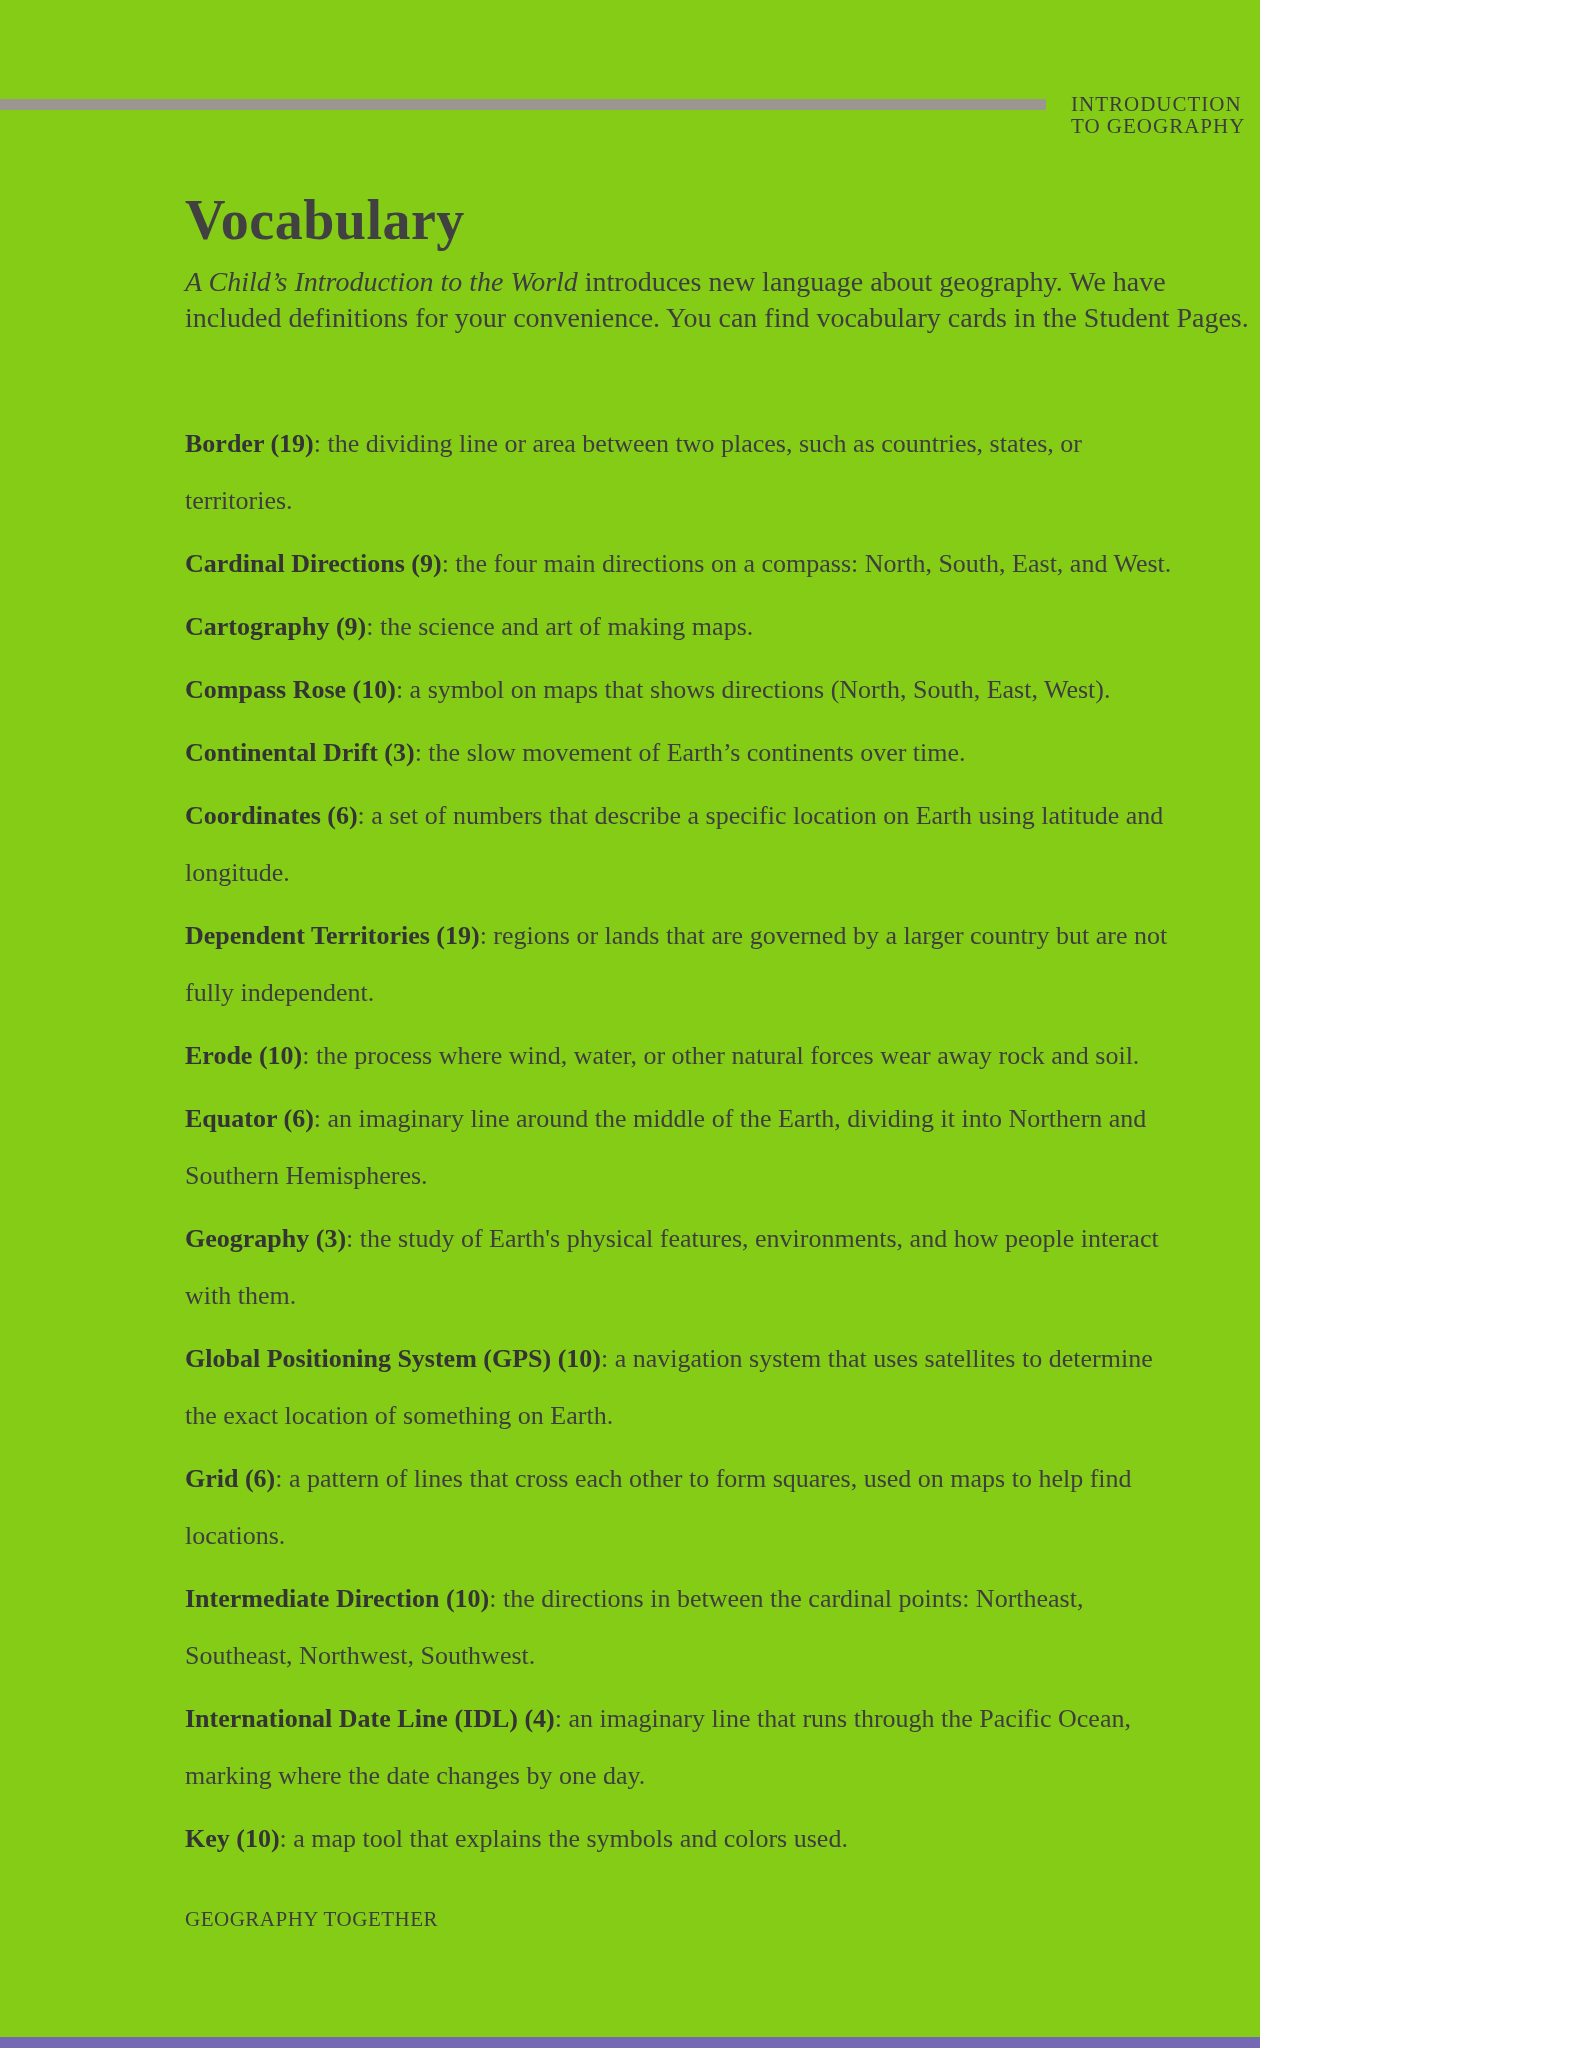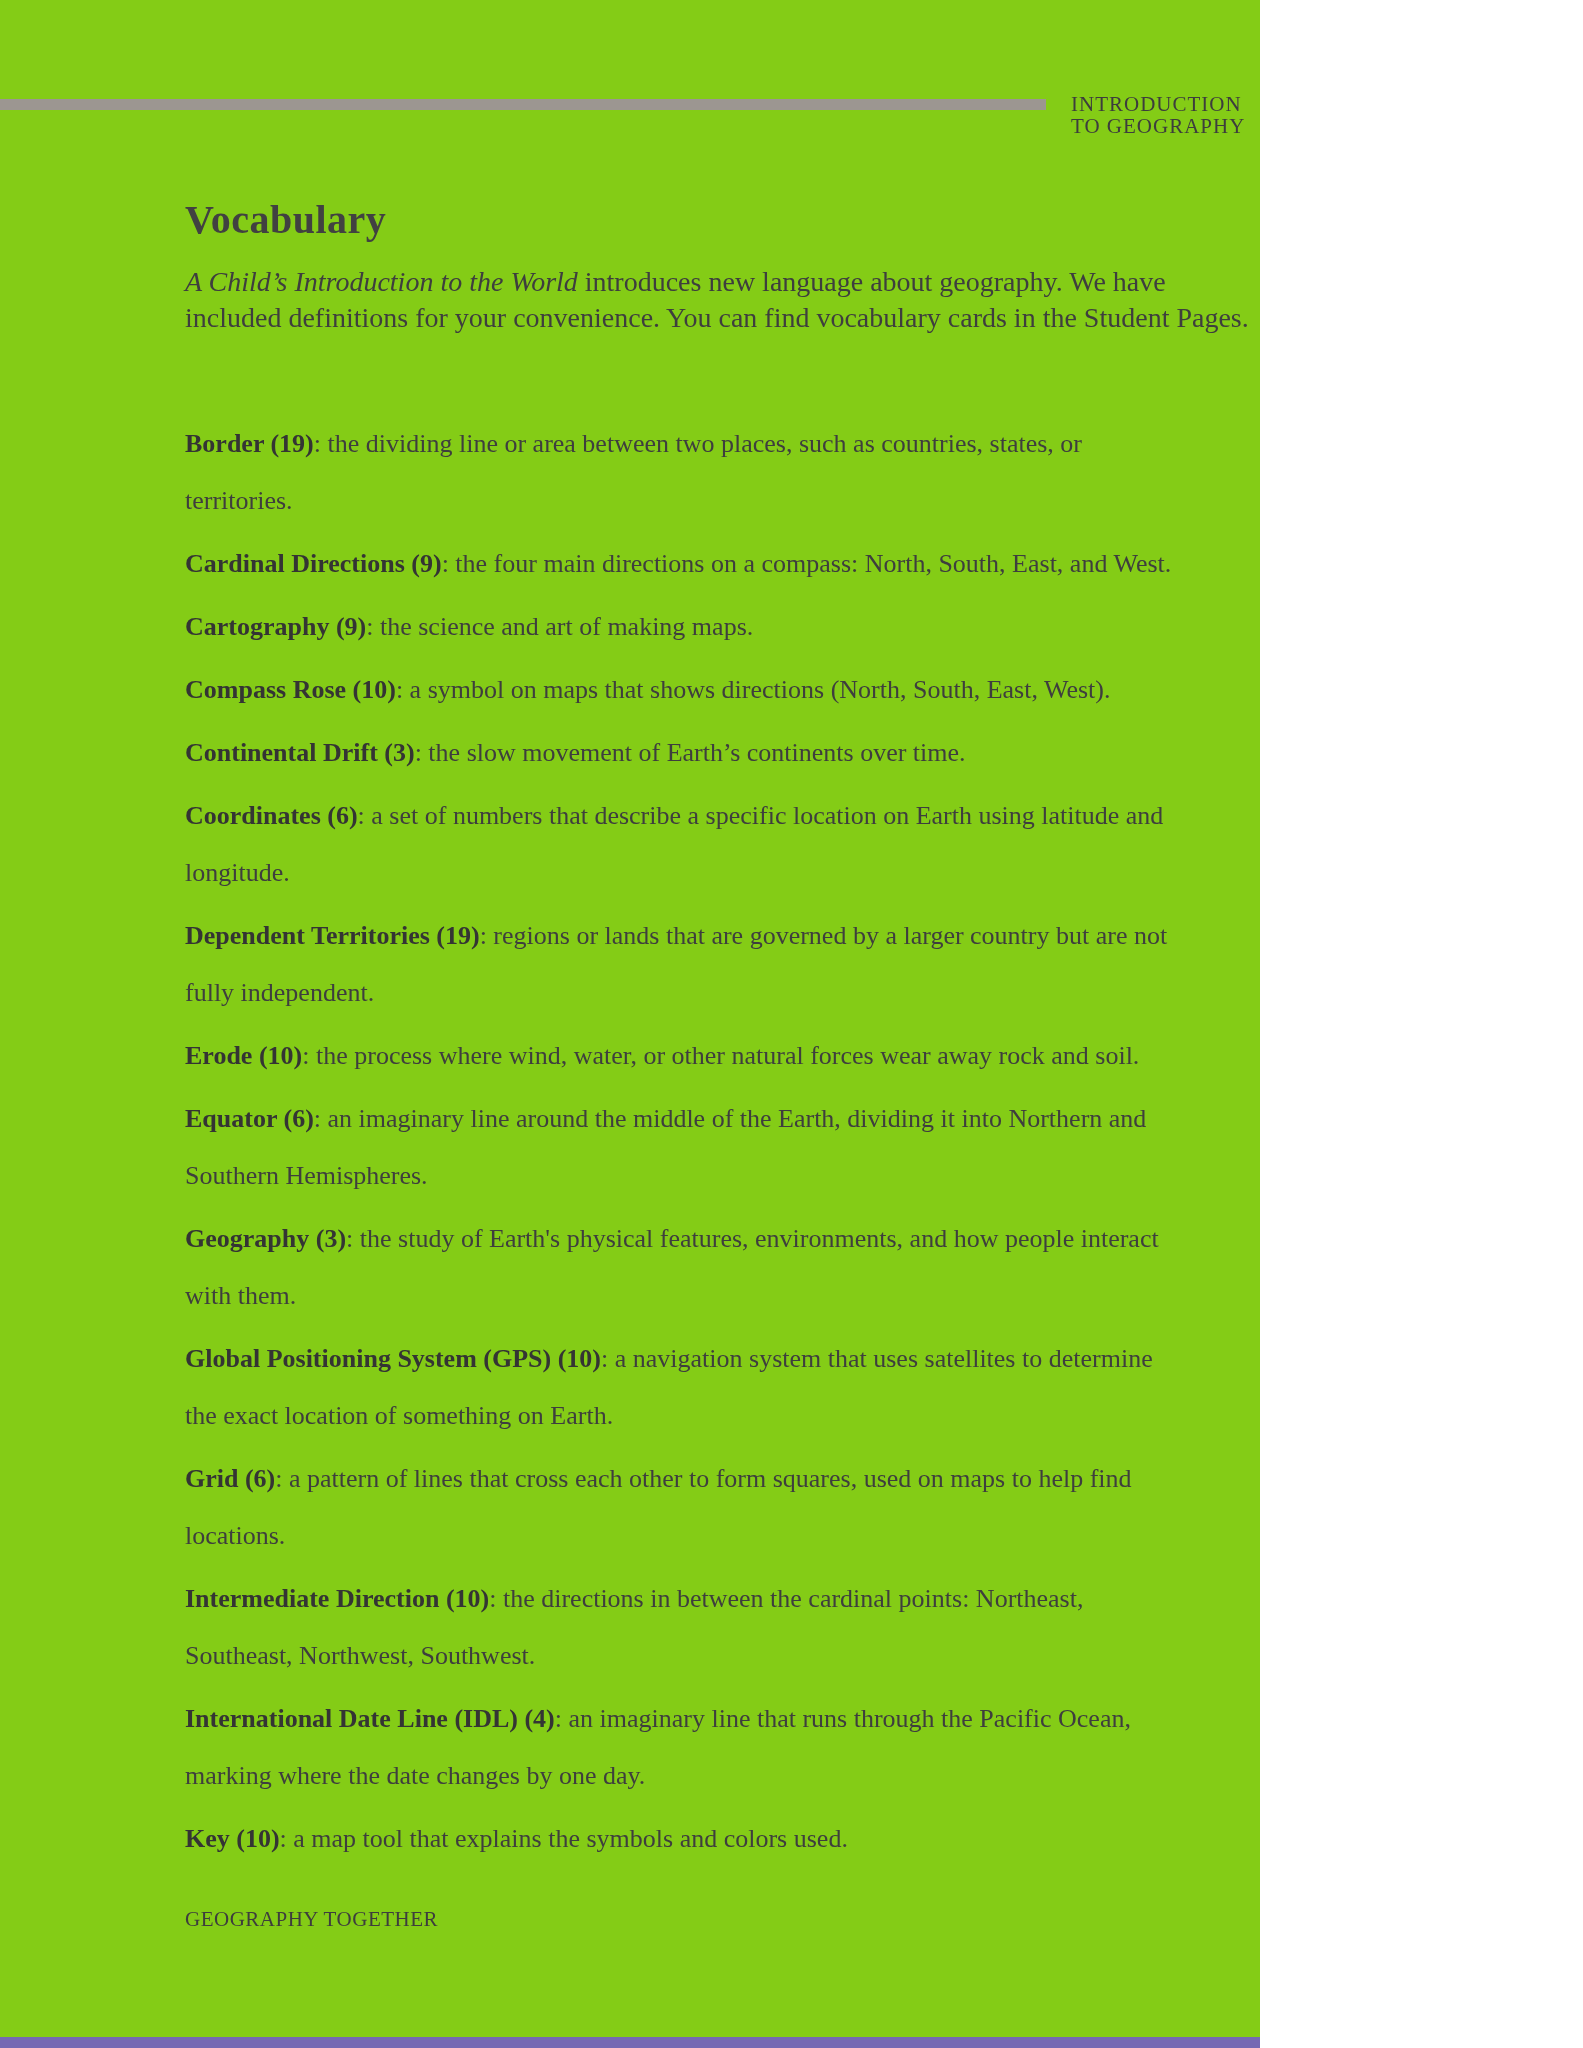--- a/index.html
+++ b/index.html
@@ -28,21 +28,21 @@
     color: #3d3d3d;
   }
 
   
   .main {
     position: absolute; left: 185px; top: 0;
     width: 1218px;
   }
   h1.page-heading {
     margin: 192px 0 0 0;
-    font-size: 40px; line-height: 56px;
+    font-size: 56px; line-height: 56px;
     font-weight: 600; color: #414141;
     letter-spacing: 0.5px;
   }
   p.intro {
     margin: 16px 0 0 0;
     font-size: 28px; line-height: 36px;
     white-space: pre-line;
     color: #3e3e3e;
   }
   p.intro em { font-style: italic; }

